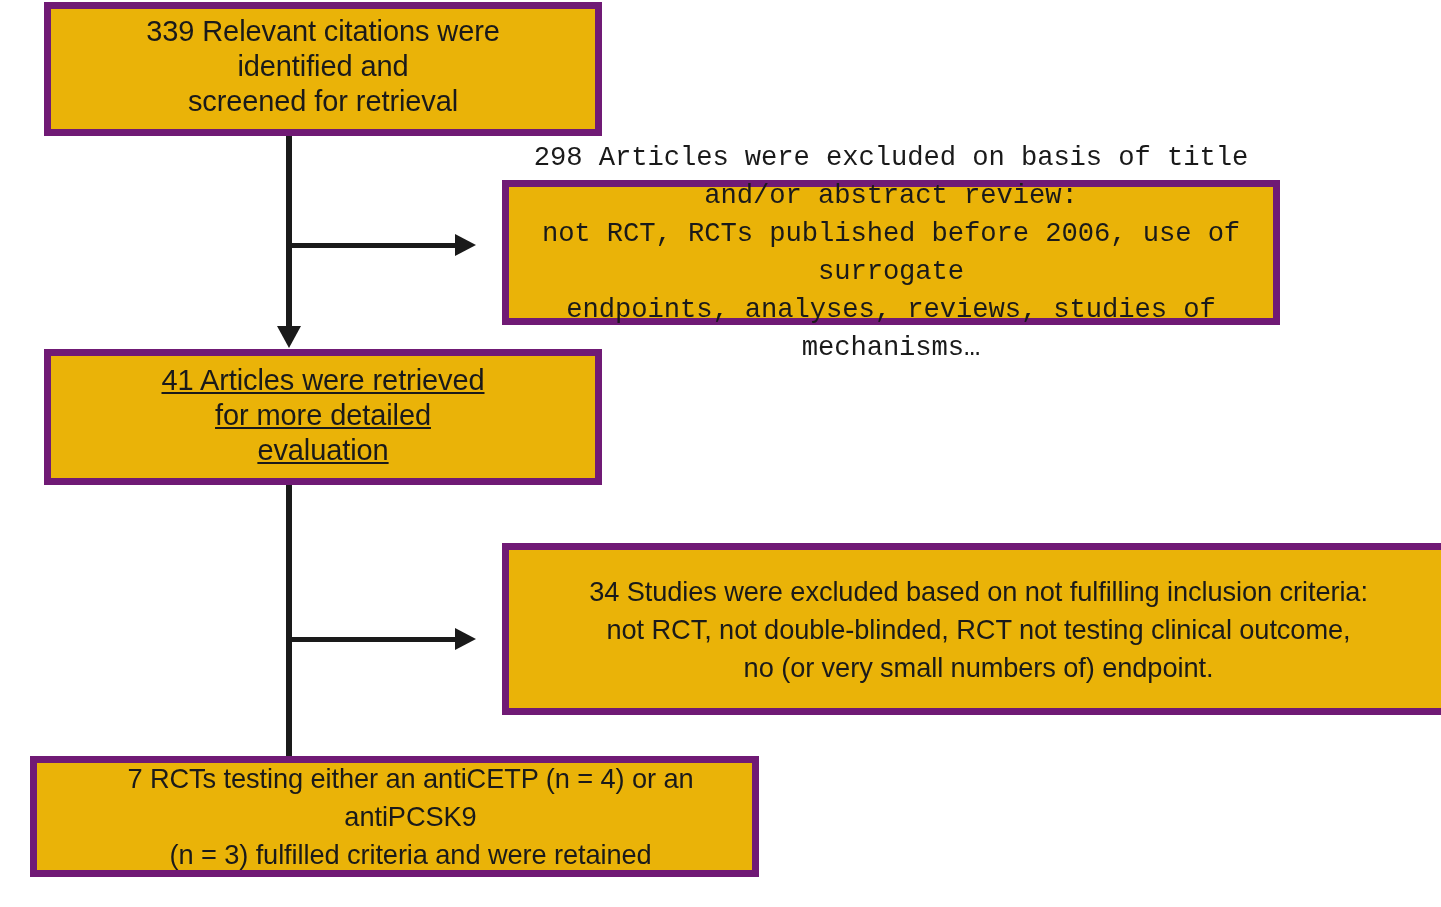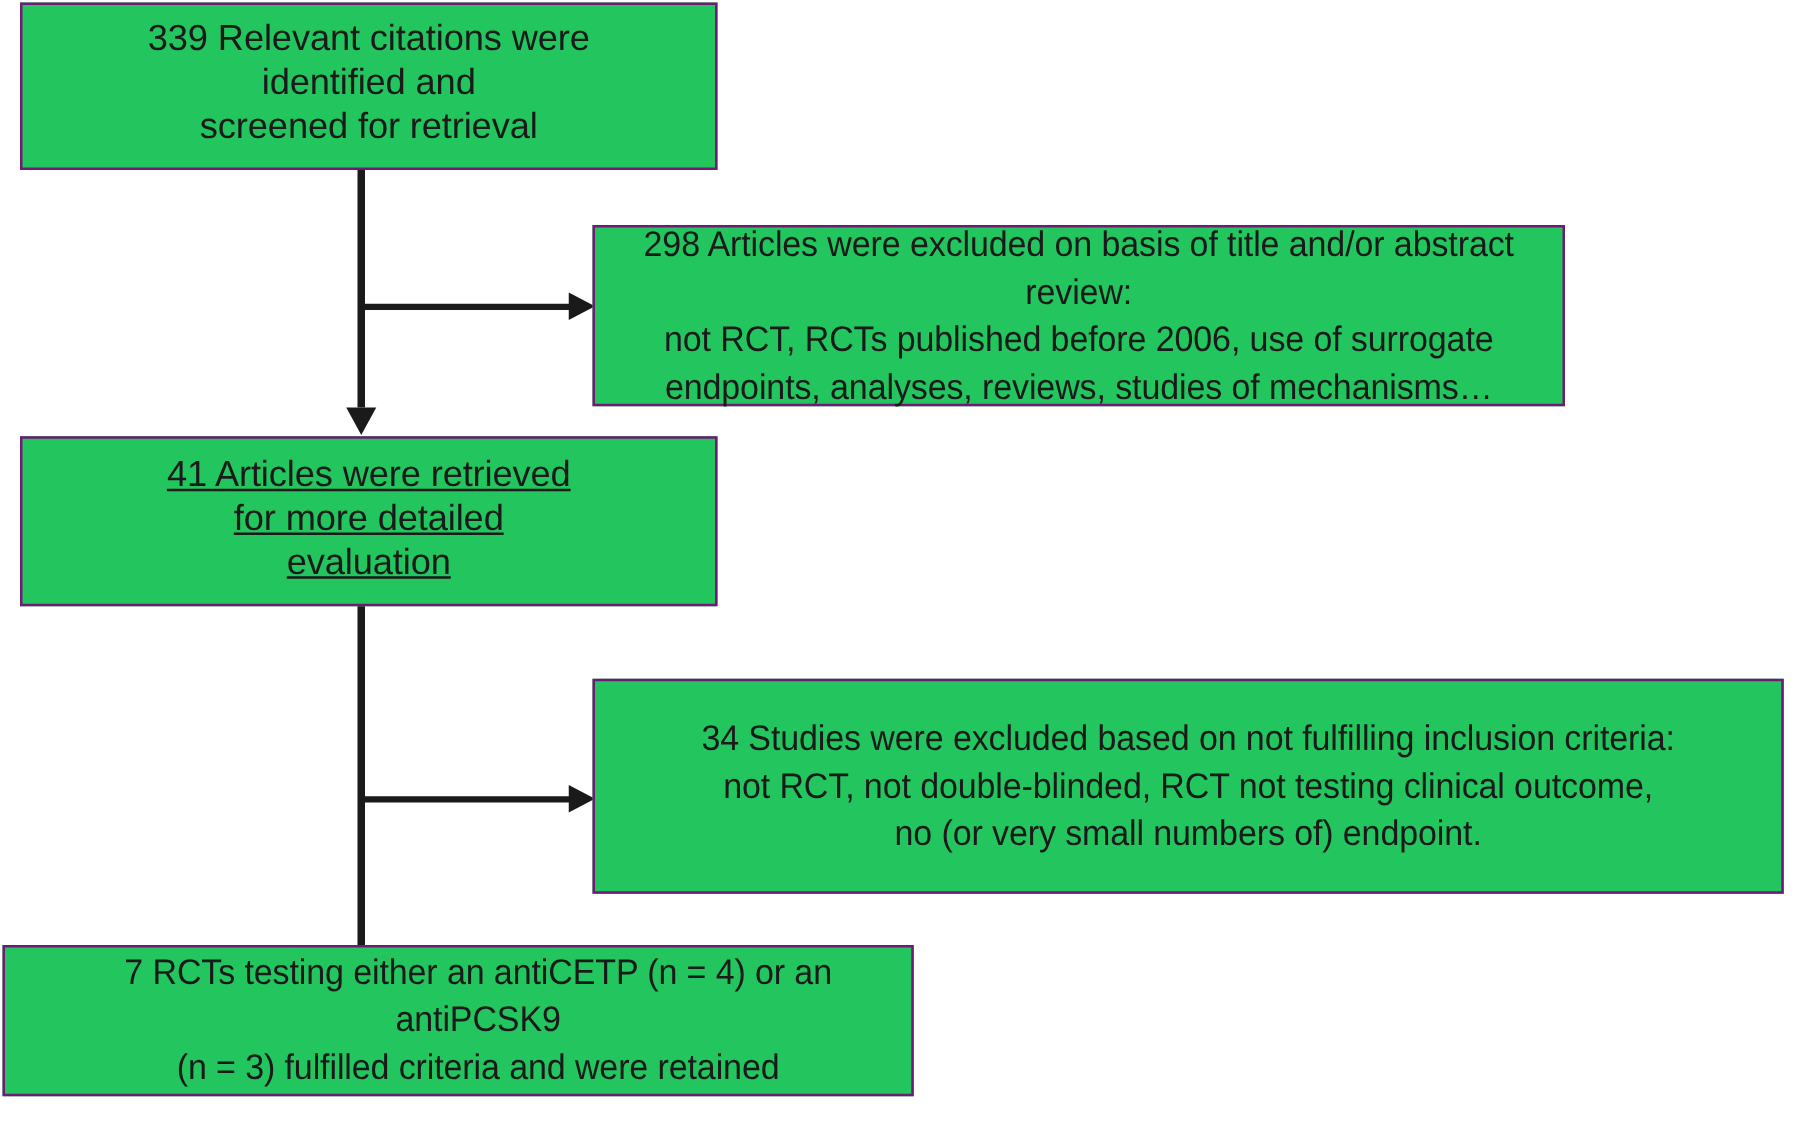--- a/index.html
+++ b/index.html
@@ -14,43 +14,44 @@
   #flow-root {
     position: relative;
     width: 1441px;
     height: 907px;
     background: #ffffff;
     overflow: hidden;
   }
   .flow-box {
     position: absolute;
     box-sizing: border-box;
-    border: 2px solid #701a75;
-    background: #22c55e;
+    border: 7px solid #701a75;
+    background: #eab308;
     display: flex;
     align-items: center;
     justify-content: center;
+    margin-left: 28px;
   }
   .box-text {
     width: 100%;
     text-align: center;
     font-size: 29px;
     line-height: 35px;
     color: #1a1a1a;
     white-space: pre-line;
     letter-spacing: -0.1px;
   }
   .box-text.condensed {
     font-size: 28.5px;
     line-height: 38px;
     transform: scaleX(0.955);
   }
   
   #box-citations   { left: 16px;  top: 2px;   width: 558px;  height: 134px; }
-  #box-excluded-1  { left: 474px; top: 180px; width: 778px;  height: 145px; }
+  #box-excluded-1  { left: 474px; top: 180px; width: 778px;  height: 145px; font-family: Liberation Mono, monospace; }
   #box-retrieved   { left: 16px;  top: 349px; width: 558px;  height: 136px; }
   #box-excluded-2  { left: 474px; top: 543px; width: 953px;  height: 172px; justify-content: center; }
   #box-retained    { left: 2px;   top: 756px; width: 729px;  height: 121px; padding-left: 32px; }
 
   #box-citations  .box-text { padding-bottom: 6px; }
   #box-retrieved  .box-text { padding-bottom: 4px; text-decoration: underline; }
   #box-retained   .box-text { padding-bottom: 2px; }
 
   
   .conn {

